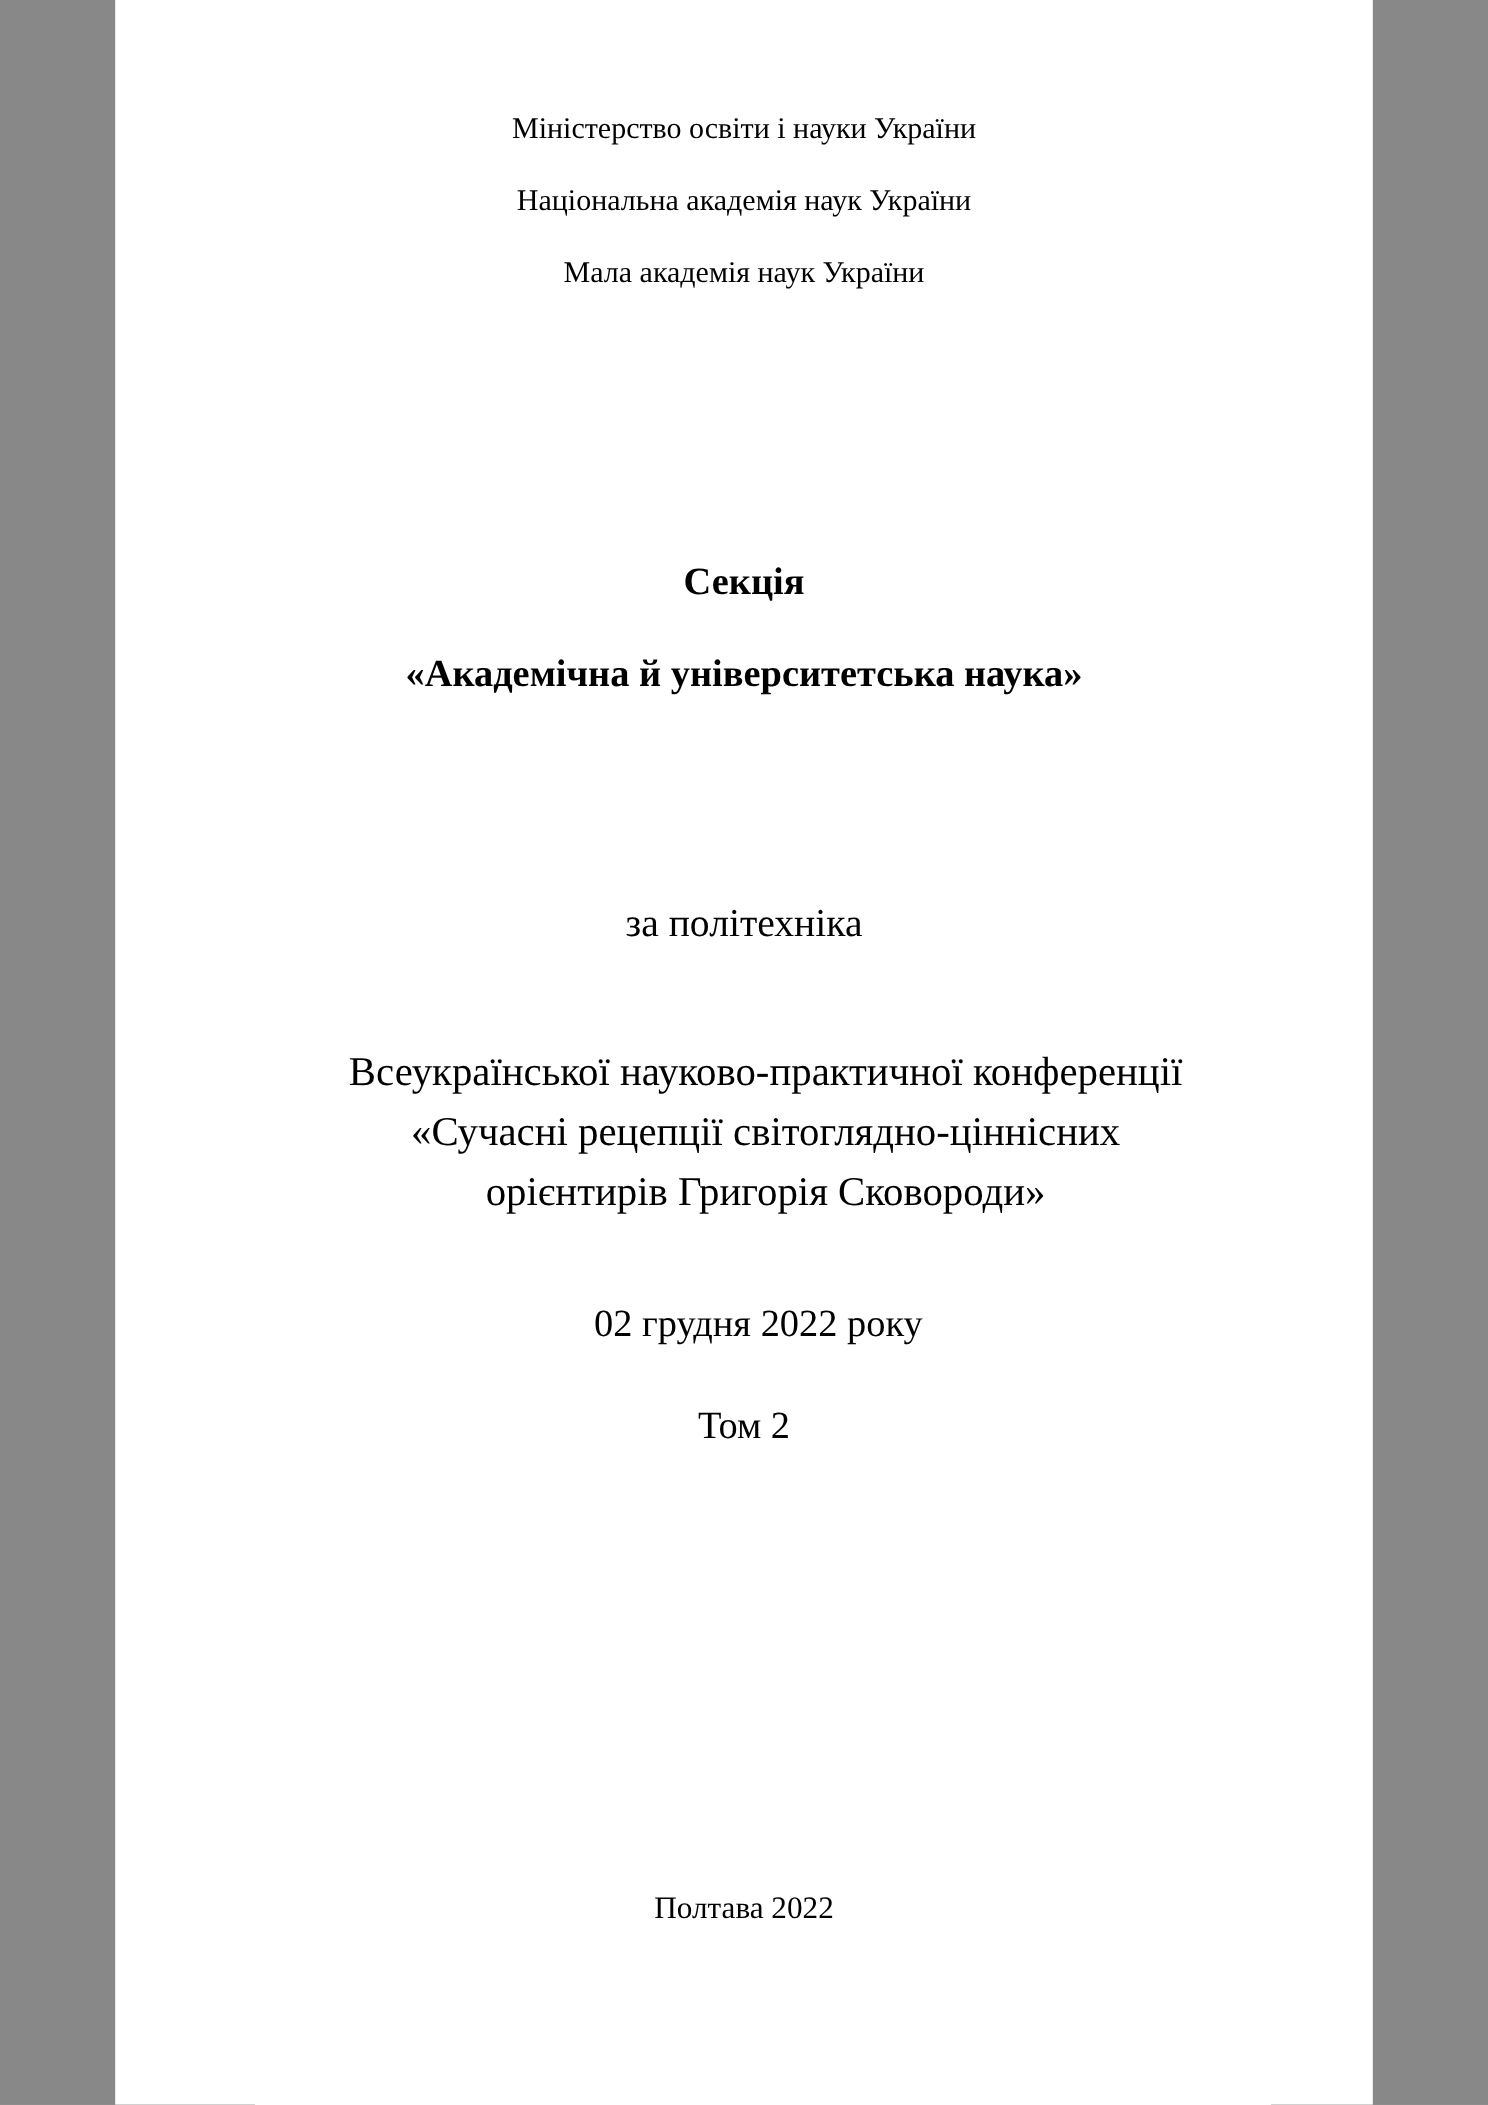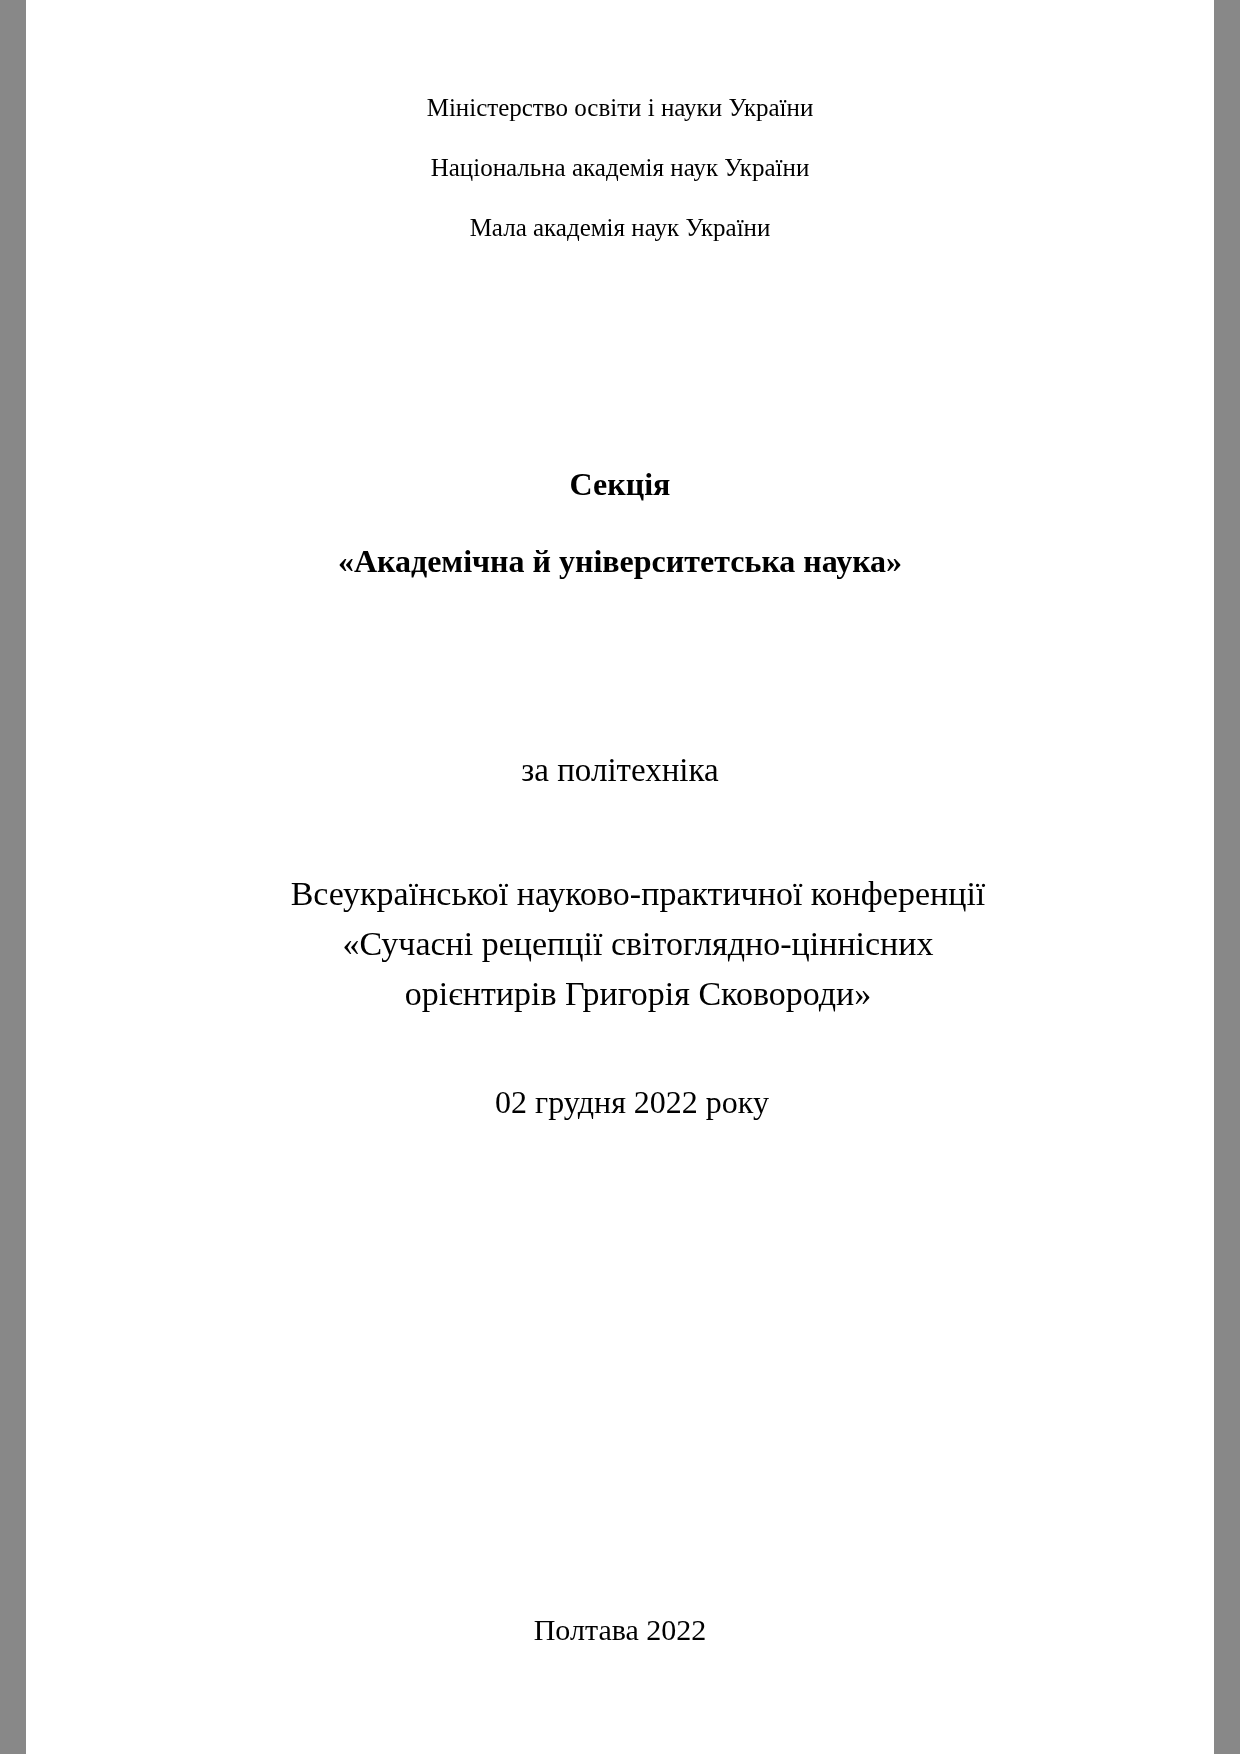--- a/index.html
+++ b/index.html
@@ -3,21 +3,21 @@
 <meta charset="utf-8">
 <title>Document</title>
 <style>
   html, body {
     margin: 0;
     padding: 0;
     background: #888;
   }
   .page {
     position: relative;
-    width: 1188px;
+    width: 1048px;
     height: 1754px;
     margin: 0 auto;
     background: #ffffff;
     color: #000000;
     font-family: "Liberation Serif", "DejaVu Serif", serif;
     overflow: hidden;
   }
   .centered { text-align: center; }
 
   
@@ -73,22 +73,22 @@
     margin-top: 35px;
     font-size: 32px;
     line-height: 50px;
   }
 
   
   .footer-line {
     position: absolute;
     left: 0;
     right: 0;
-    top: 1600px;
-    font-size: 30px;
+    top: 1560px;
+    font-size: 26px;
     line-height: 60px;
   }
 </style>
 </head>
 <body>
 
 <div class="page">
 
   <div class="header-block centered">
     <div class="header-line">Міністерство освіти і науки України</div>
@@ -106,16 +106,17 @@
   </div>
 
   <div class="conference-block centered">
     <div class="conference-line">Всеукраїнської науково-практичної конференції</div>
     <div class="conference-line">«Сучасні рецепції світоглядно-ціннісних</div>
     <div class="conference-line">орієнтирів Григорія Сковороди»</div>
   </div>
 
   <div class="date-line centered">02 грудня 2022 року</div>
 
+  <div class="volume-line centered">Том 2</div>
 
   <div class="footer-line centered">Полтава 2022</div>
 
 </div>
 
 </body></html>

